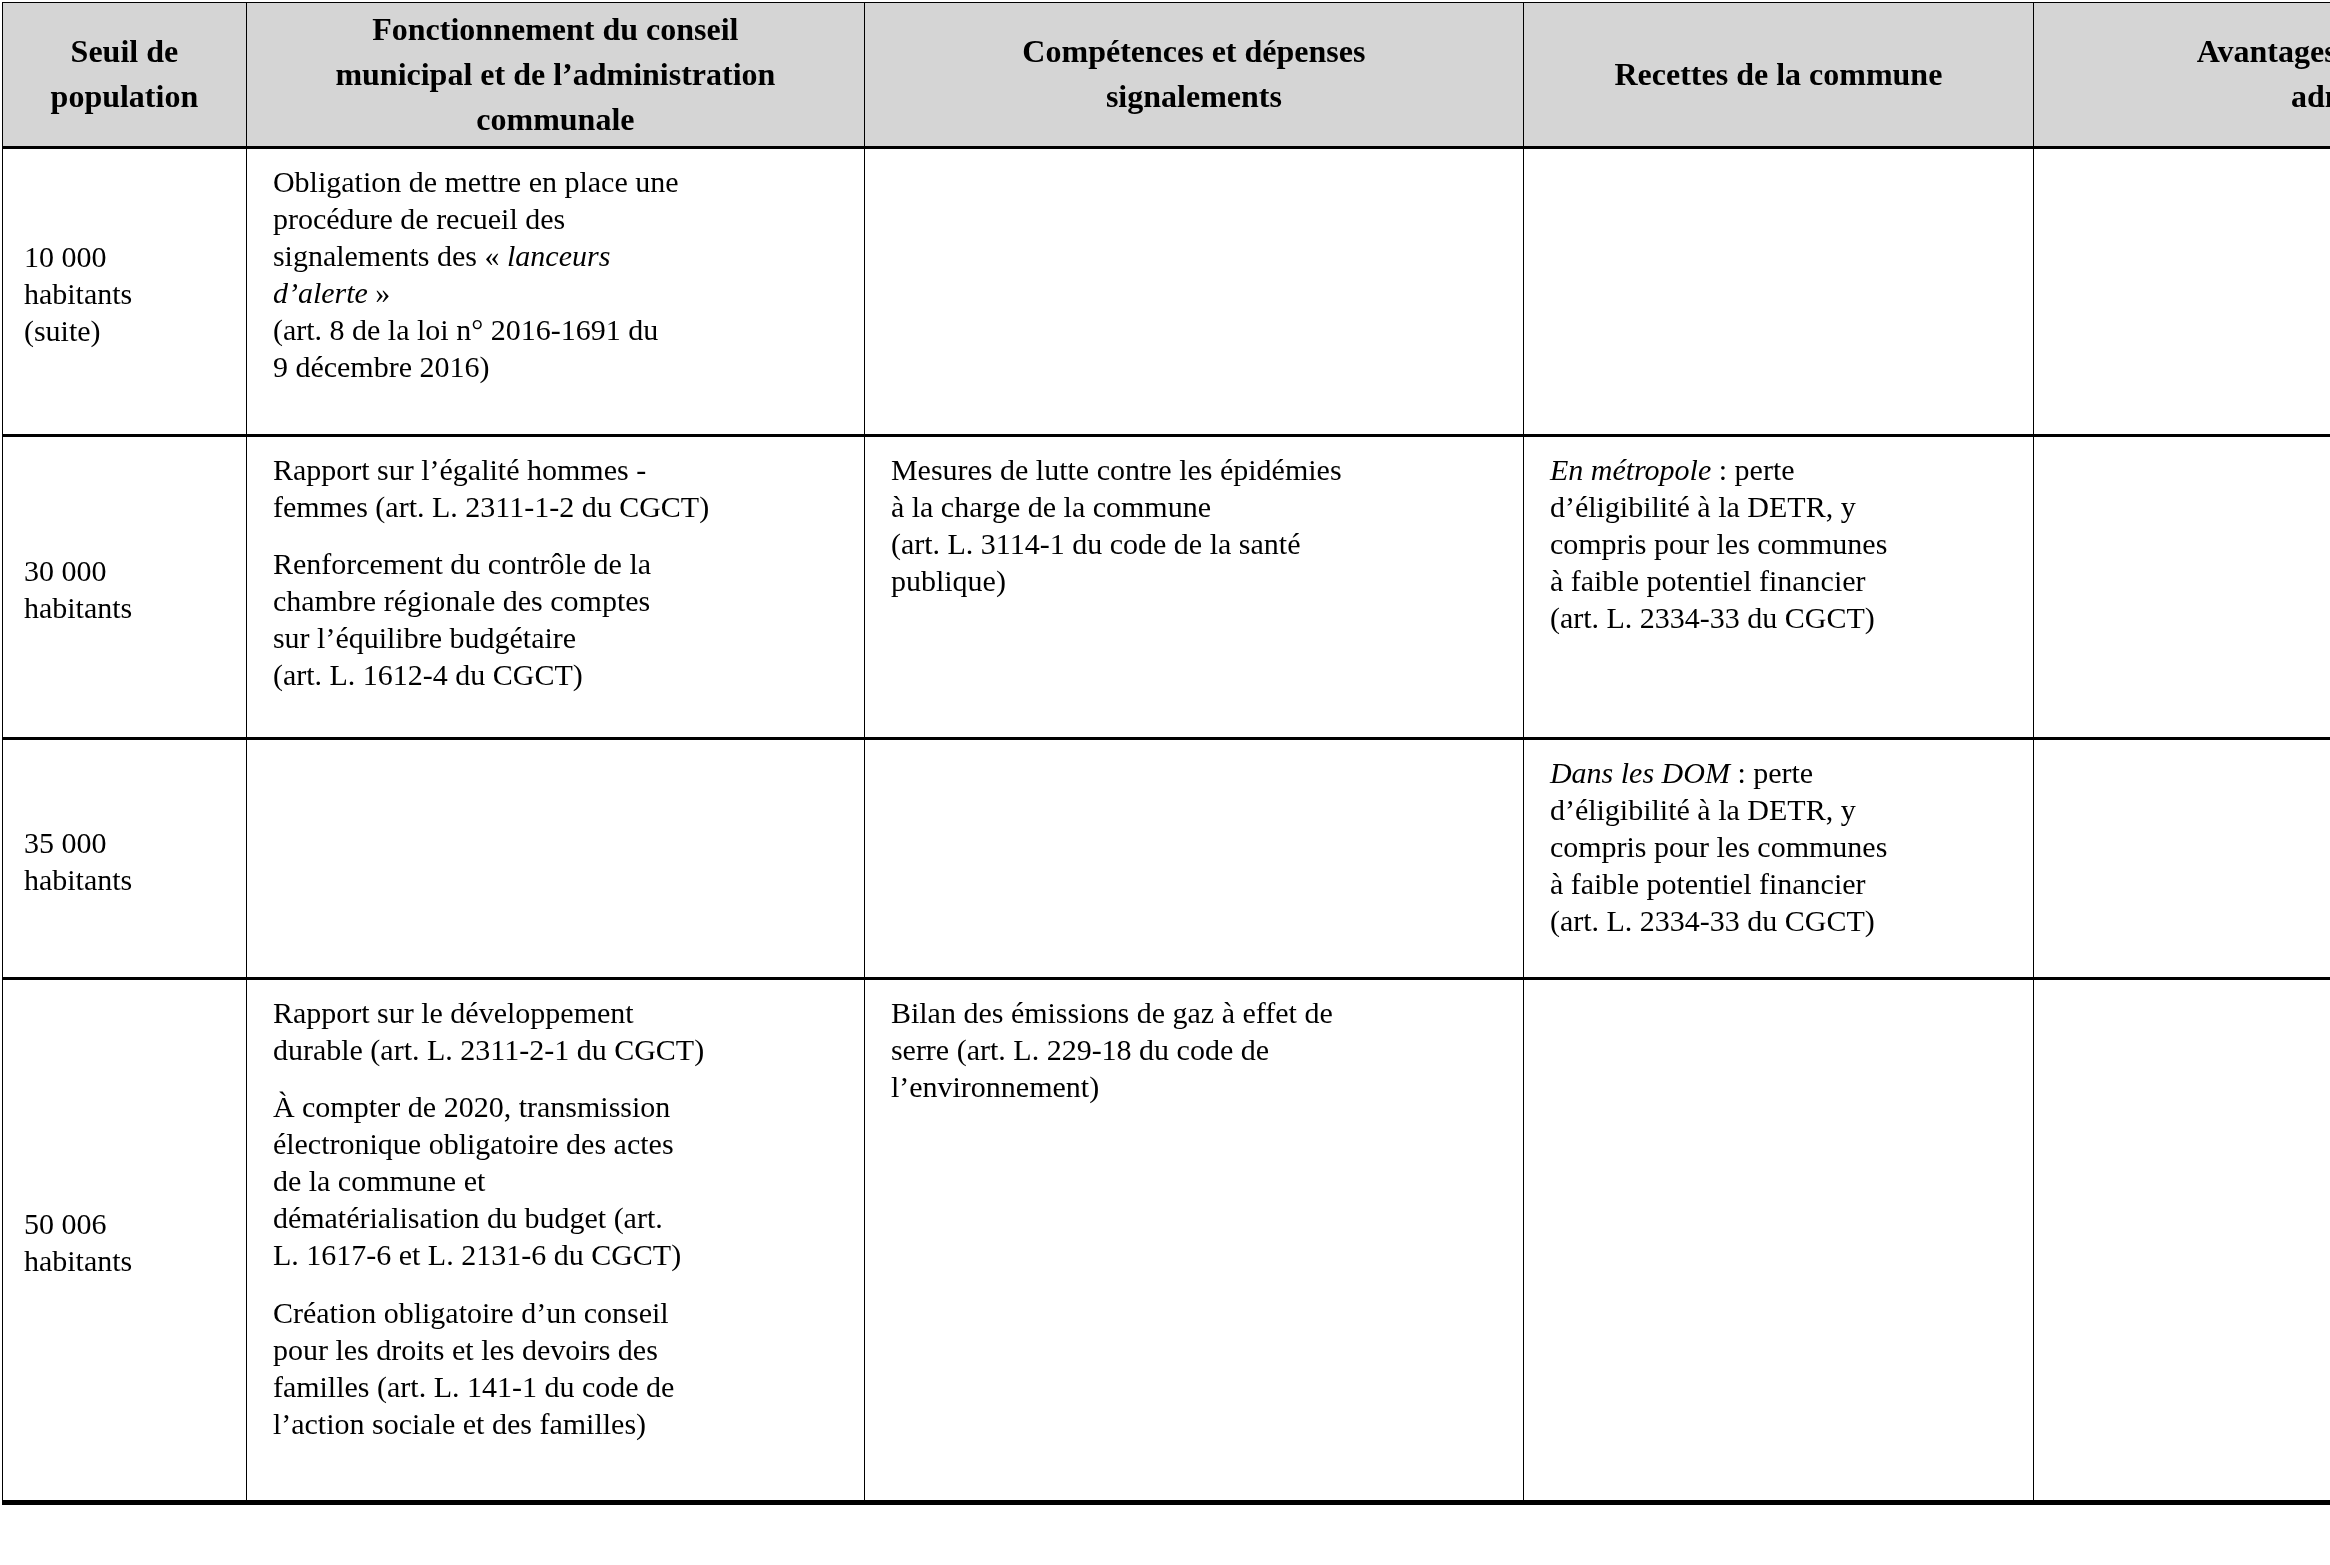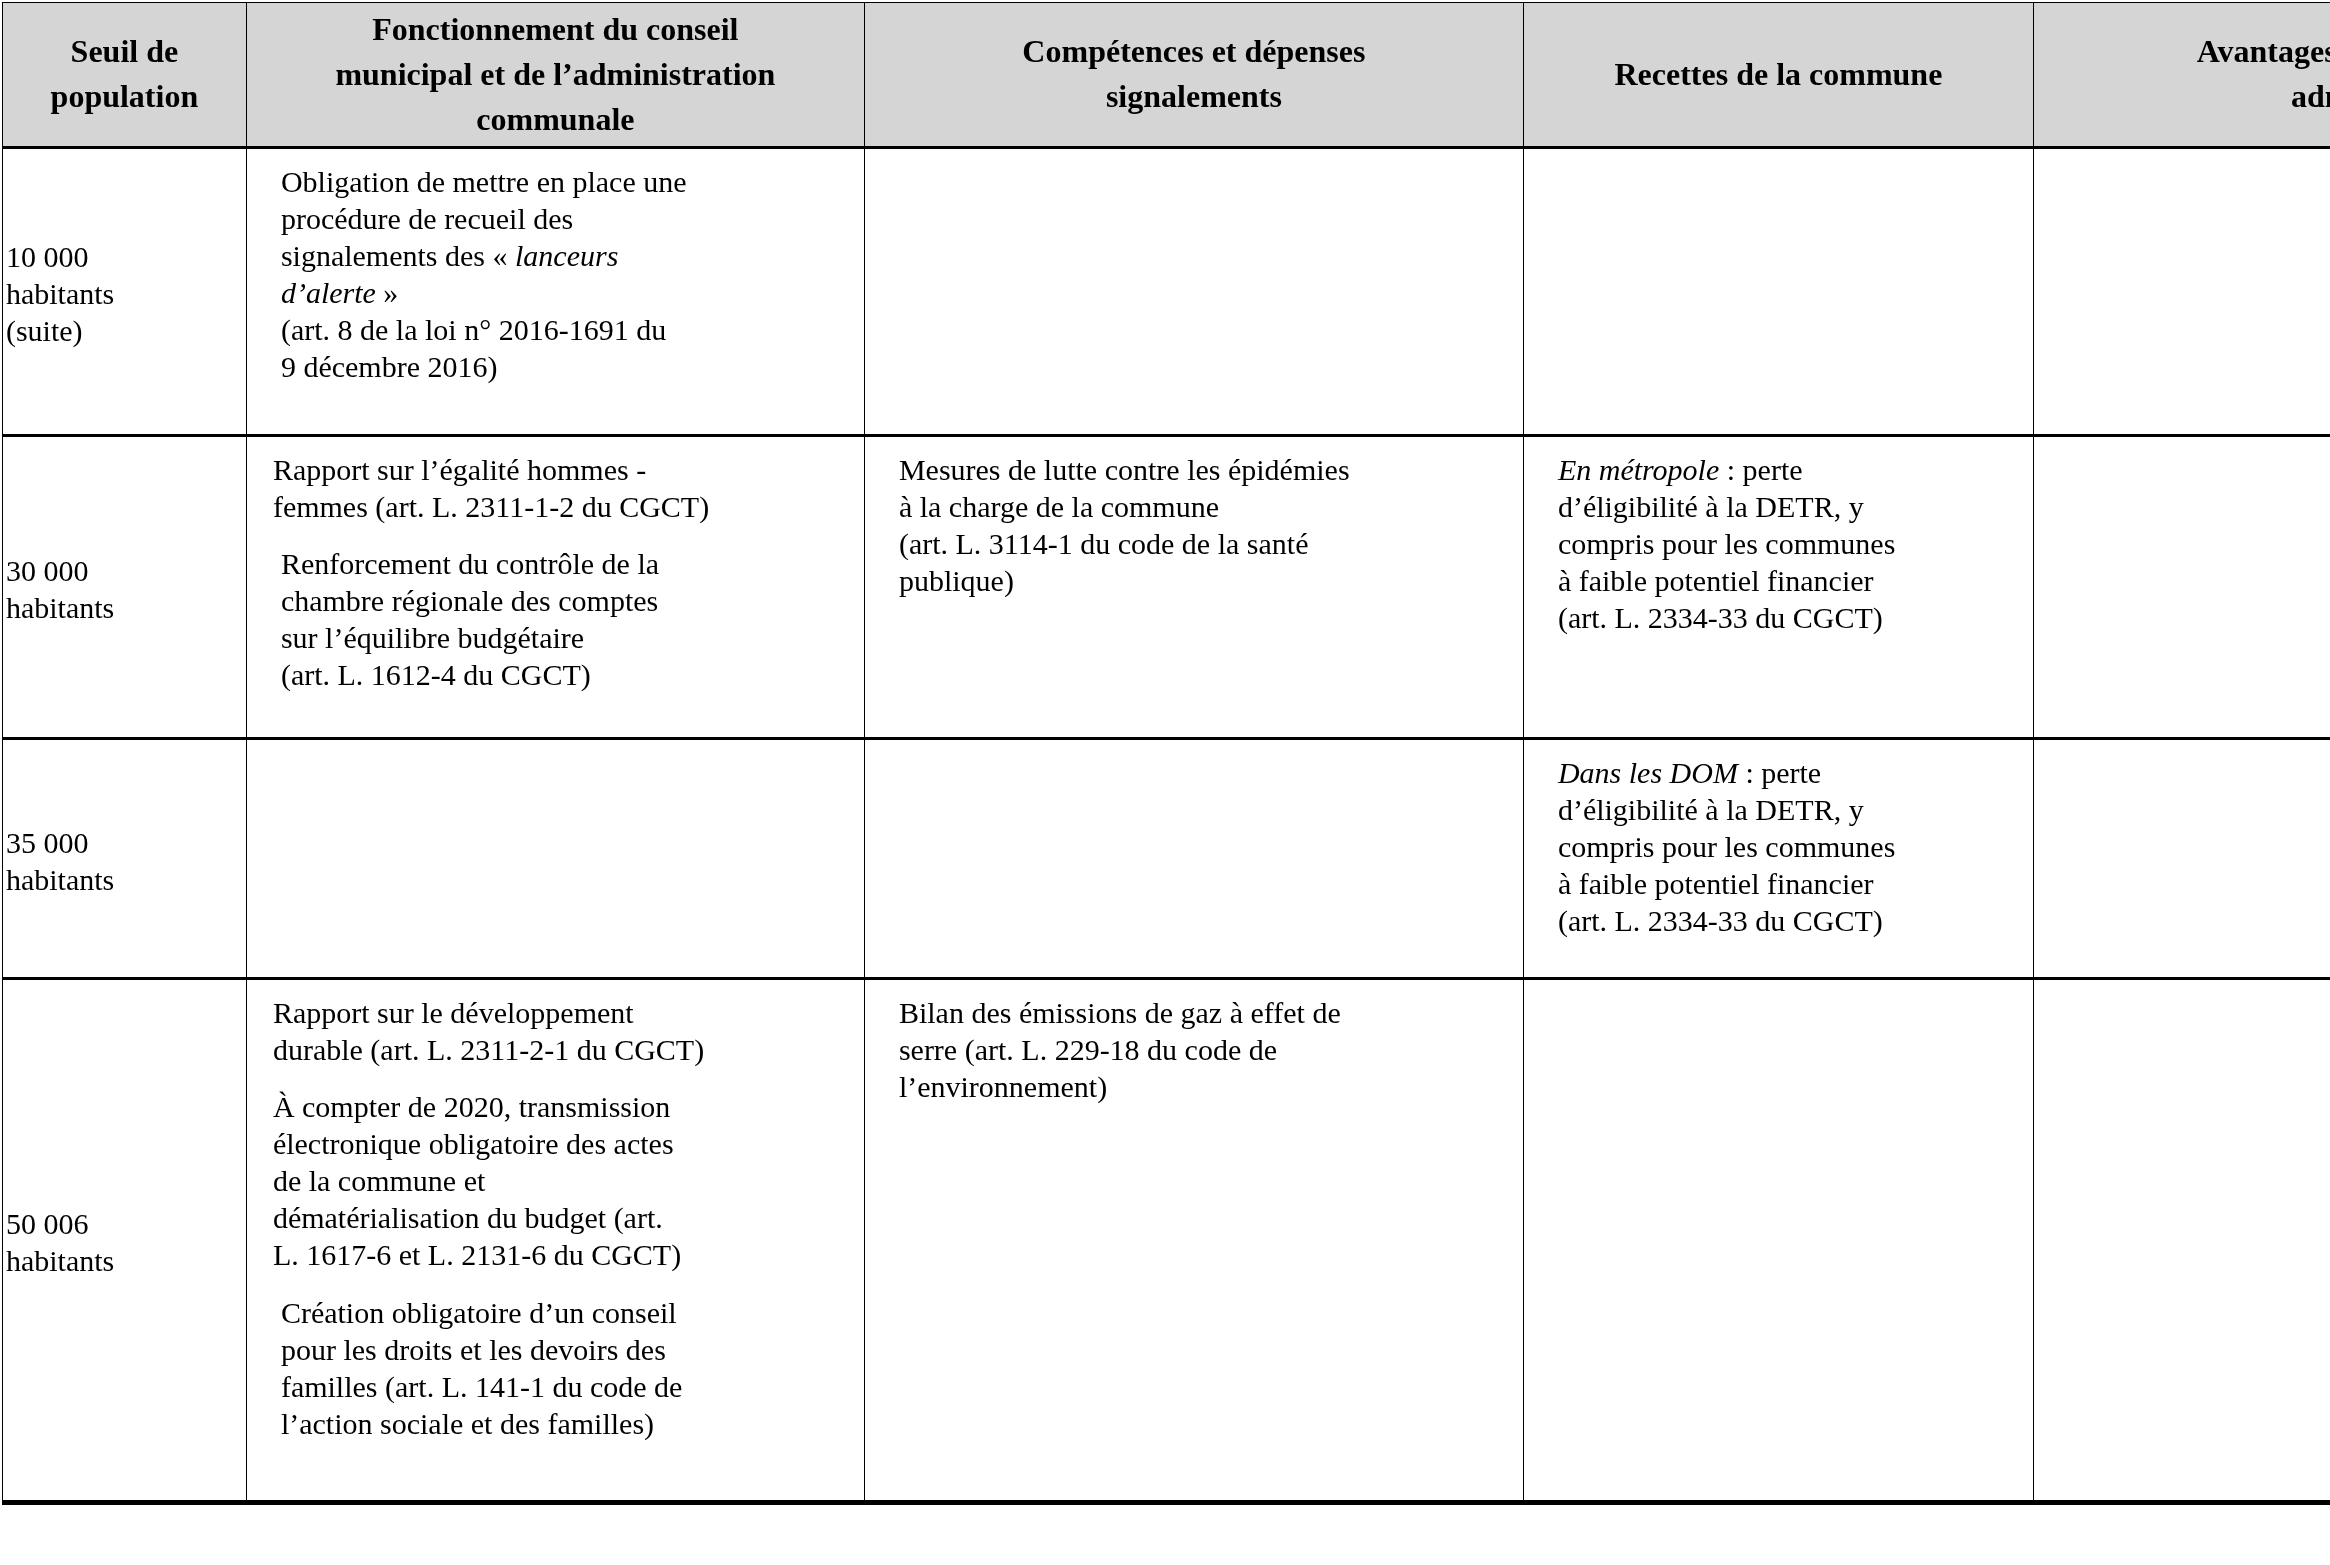--- a/index.html
+++ b/index.html
@@ -43,30 +43,30 @@
   }
   td {
     vertical-align: top;
     font-size: 30px;
     line-height: 37px;
     text-align: left;
     padding: 14px 14px 9.3px 26px;
   }
   td.seuil-cell {
     vertical-align: middle;
-    padding-left: 3px;
+    padding-left: 21px;
     padding-right: 4.7px;
     margin-left: 36px;
   }
   .bind-text { white-space: pre-wrap; }
   .para {
     margin: 0 0 20.5px 0;
     white-space: pre-wrap;
   }
-  .para:last-child { margin-bottom: 0; margin-left: 8px; }
+  .para:last-child { margin-bottom: 0; }
   em { font-style: italic; }
 
   
   tr.hdr  { height: 145px; }
   tr.r0   { height: 288px; }
   tr.r1   { height: 303px; }
   tr.r2   { height: 240px; }
   tr.r3   { height: 524px; }
 </style>
 </head>

